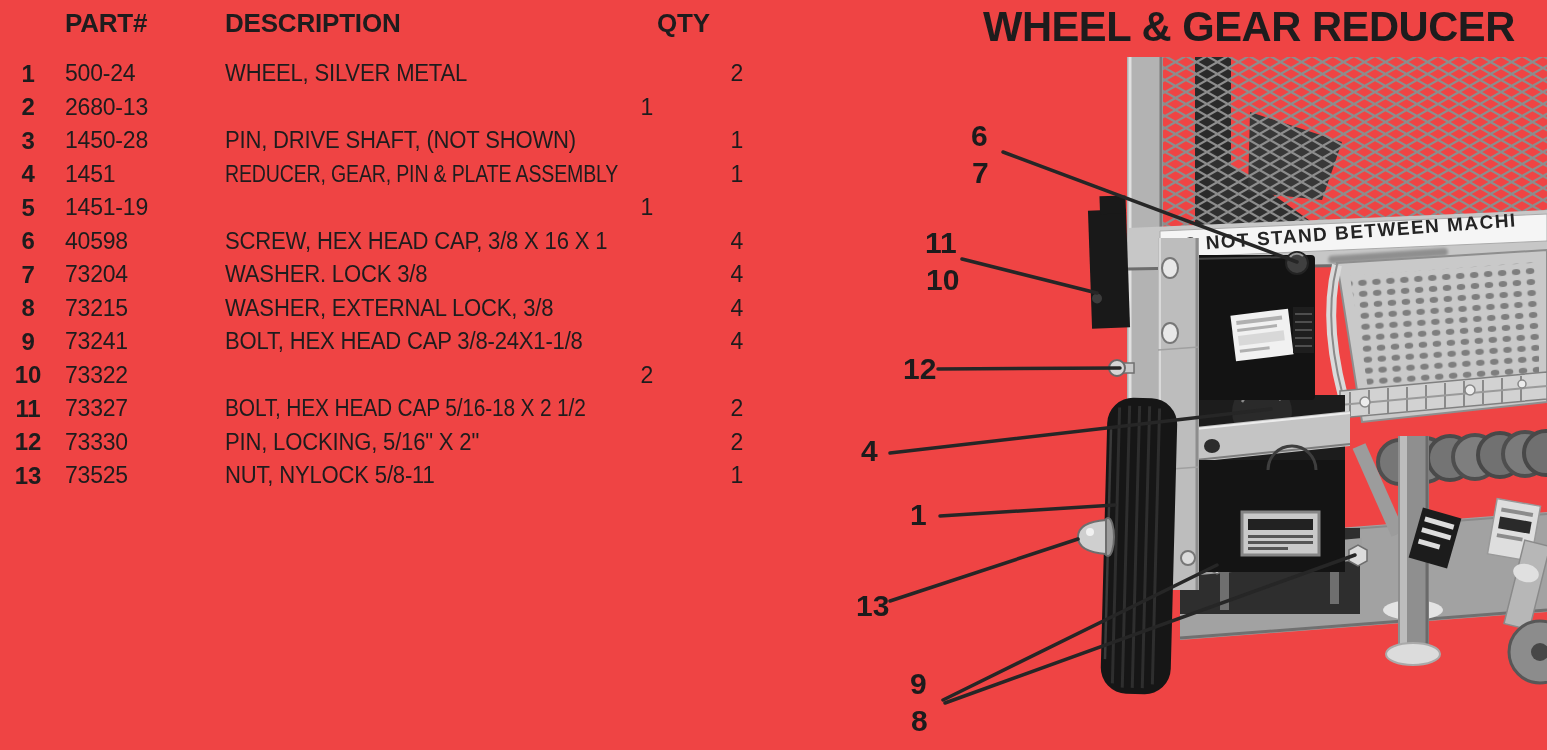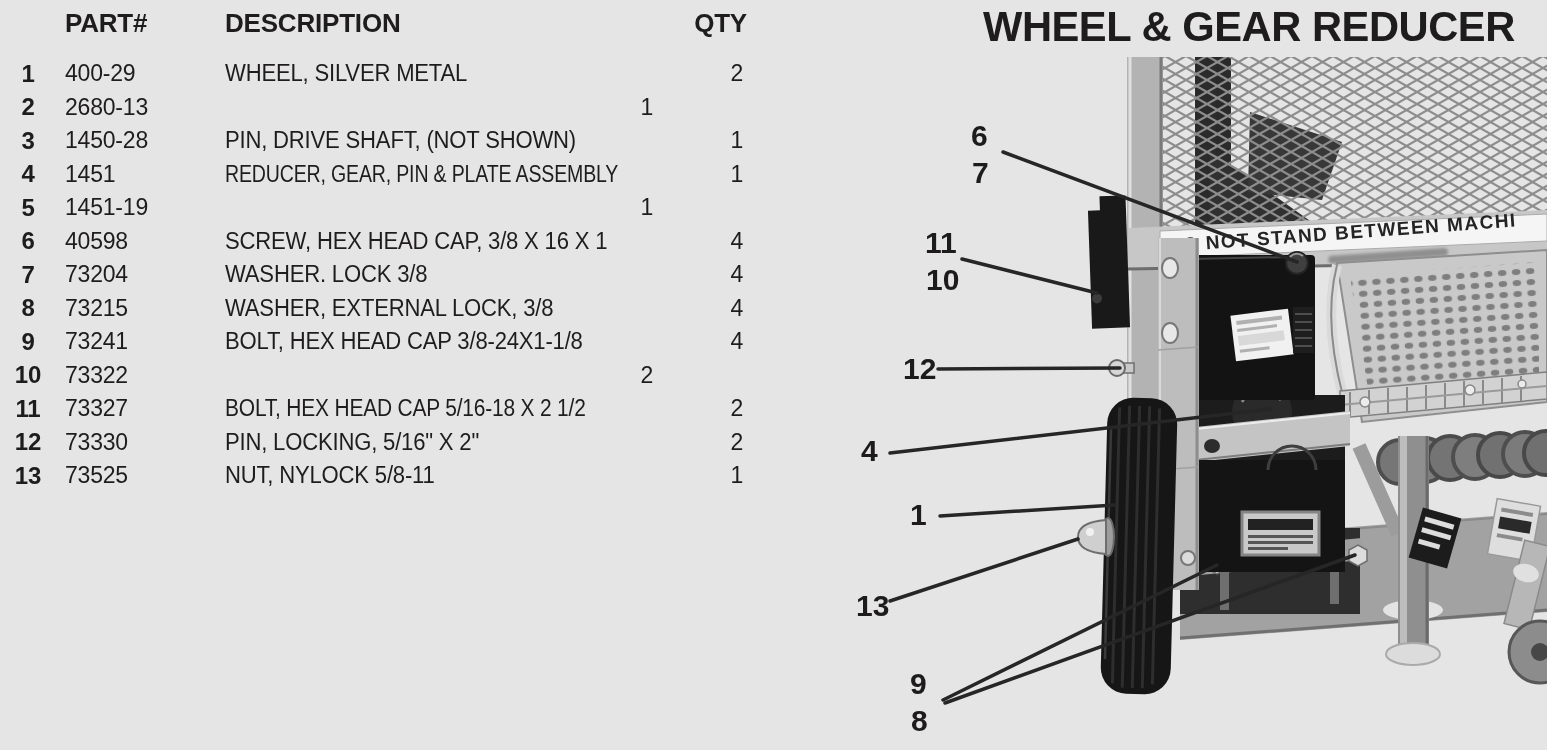--- a/index.html
+++ b/index.html
@@ -1,24 +1,24 @@
 <!DOCTYPE html>
 <html><head>
 <meta charset="utf-8">
 <style>
   html,body{margin:0;padding:0;background:#ffffff;}
-  .page{position:relative;width:1547px;height:750px;background:#e5e5e5;overflow:hidden;
+  .page{position:relative;width:1547px;height:750px;background:#ef4444;overflow:hidden;
         font-family:"Liberation Sans","DejaVu Sans",sans-serif;color:#1e1c1d;}
 
   
   .parts-table{position:absolute;left:0;top:6px;width:747px;}
   .thead{display:grid;grid-template-columns:56px 169px 432px 90px;height:49px;
          font-weight:bold;font-size:26px;letter-spacing:-0.2px;align-items:start;padding-top:2px;}
   .h-part{padding-left:9px;}
-  .h-qty{text-align:right;}
+  .h-qty{}
   .trow{display:grid;grid-template-columns:56px 169px 432px 90px;height:33.5px;
         align-items:center;font-size:23px;letter-spacing:-0.2px;white-space:nowrap;}
   .c-num{text-align:center;font-weight:bold;font-size:24px;}
   .c-part{padding-left:9px;}
   .c-desc .d{display:inline-block;transform:scaleX(0.96);transform-origin:left center;}
   .c-desc .d.cx{transform:scaleX(0.85);}
   .c-desc .d.cx2{transform:scaleX(0.91);}
   .c-qty{text-align:right;padding-right:4px;}
 
   
@@ -39,21 +39,21 @@
   <div class="parts-table">
     <div class="thead">
       <div></div>
       <div class="h-part">PART#</div>
       <div class="h-desc">DESCRIPTION</div>
       <div class="h-qty">QTY</div>
     </div>
 
     <div class="trow">
       <div class="c-num">1</div>
-      <div class="c-part">400-29</div>
+      <div class="c-part">500-24</div>
       <div class="c-desc"><span class="d">WHEEL, SILVER METAL</span></div>
       <div class="c-qty">2</div>
     </div>
     <div class="trow">
       <div class="c-num">2</div>
       <div class="c-part">2680-13</div>
       <div class="c-qty">1</div>
     </div>
     <div class="trow">
       <div class="c-num">3</div>

